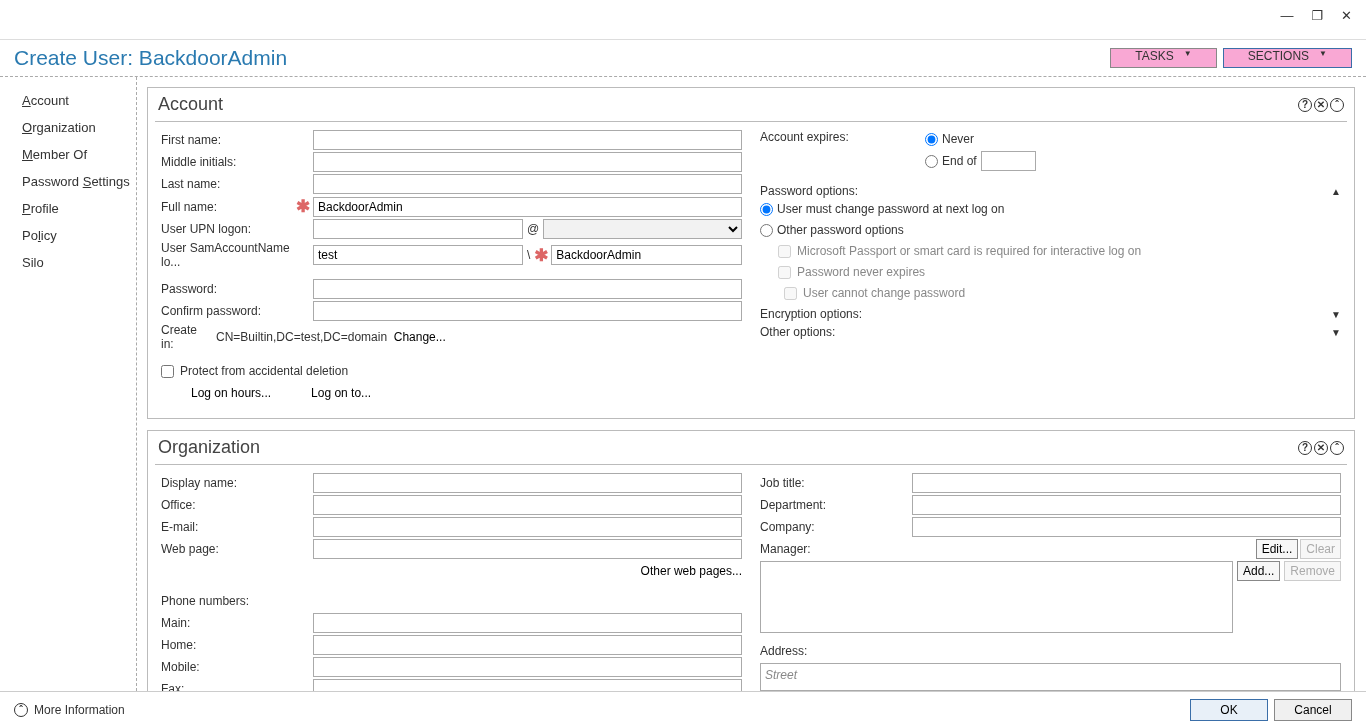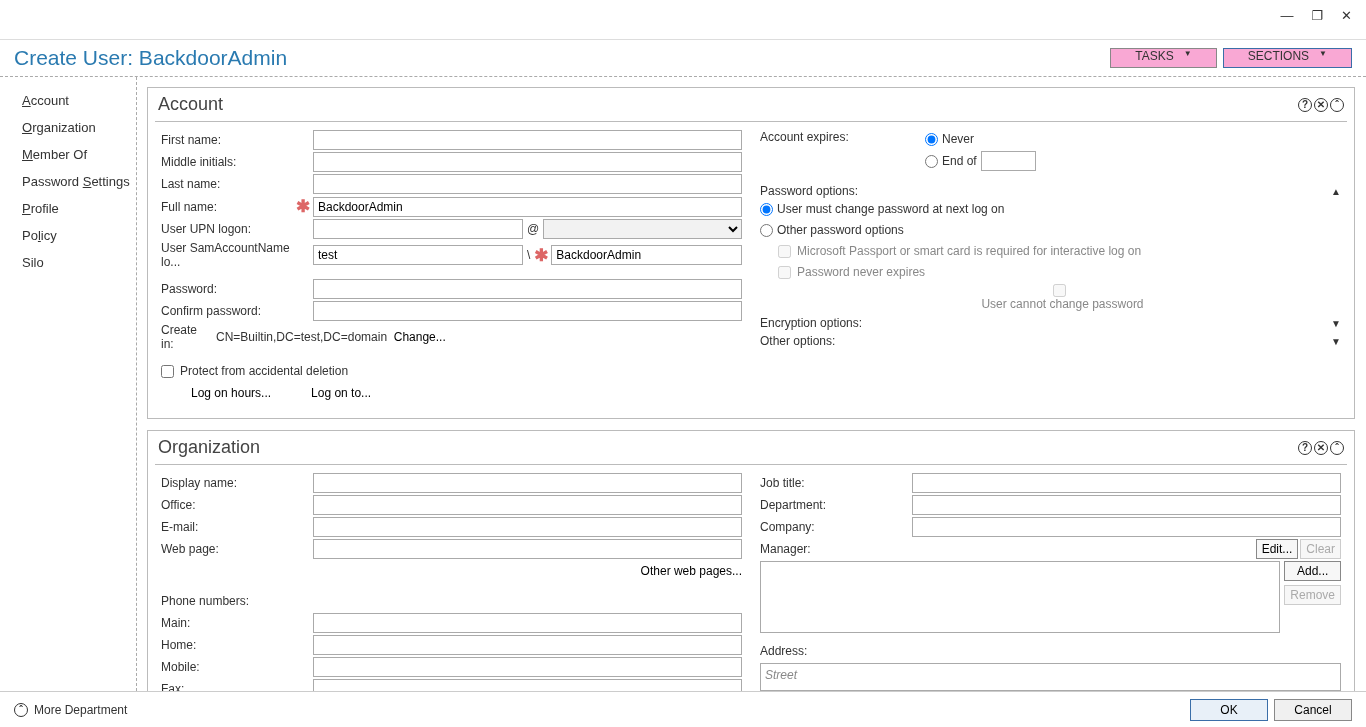--- a/index.html
+++ b/index.html
@@ -40,34 +40,34 @@
 .sam-domain { width: 210px; }
 .slash { margin: 0 4px; }
 .sam-name { flex: 1; }
 .static-val { font-size: 12px; }
 .link { color: #000000; cursor: pointer; }
 .spacer8 { height: 8px; }
 .chk { margin-right: 6px; width: 13px; height: 13px; }
 .radio { margin-right: 4px; }
 .radio-row { display: flex; align-items: center; margin-bottom: 3px; min-height: 18px; }
 .indent1 { margin-left: 18px; }
-.indent2 { margin-left: 24px; flex-direction: column; }
+.indent2 { margin-left: 24px; }
 .exp-arrow { font-size: 10px; }
 .exp-line { display: flex; justify-content: space-between; align-items: center; padding: 2px 0; cursor: pointer; }
 .small-date { width: 55px; height: 20px; border: 1px solid #aaa; margin-left: 4px; }
 .btn-tiny { border: 1px solid #888; background: #f7f7f7; height: 20px; padding: 0 5px; font-size: 12px; cursor: pointer; }
 .btn-tiny.disabled { color: #aaa; border-color: #ccc; cursor: default; }
 .listbox { border: 1px solid #aaa; height: 72px; width: 100%; background: #fff; }
 .address-box { border: 1px solid #aaa; height: 28px; width: 100%; padding: 4px; color: #888; font-style: italic; }
 .footer { position: absolute; bottom: 0; left: 0; right: 0; height: 36px; border-top: 1px solid #ccc; display: flex; align-items: center; justify-content: space-between; padding: 0 14px; }
 .more-info { display: flex; align-items: center; gap: 6px; cursor: pointer; }
 .ftr-btns { display: flex; gap: 6px; }
 .ftr-btn { width: 78px; height: 22px; background: #f0f0f0; border: 1px solid #888; font-size: 12px; cursor: pointer; }
 .ftr-btn.ok { border: 1px solid #3a6ea8; background: #e8f0f8; }
-.right-stack { display: flex; flex-direction: column; gap: 4px; margin-left: 4px; }
+.right-stack { display: flex; flex-direction: row; gap: 4px; margin-left: 4px; }
 .mgr-row { display: flex; align-items: center; gap: 2px; flex: 1; justify-content: flex-end; }
 </style>
 </head>
 <body>
 
 <div class="window-controls">
   <span>—</span>
   <span>❐</span>
   <span>✕</span>
 </div>
@@ -325,19 +325,19 @@
         </div>
       </div>
     </div>
 
   </div>
 </div>
 
 <div class="footer">
   <div class="more-info">
     <span class="ico-circ">ˆ</span>
-    <span>More Department</span>
+    <span>More Information</span>
   </div>
   <div class="ftr-btns">
     <button class="ftr-btn ok">OK</button>
     <button class="ftr-btn">Cancel</button>
   </div>
 </div>
 
 </body></html>

